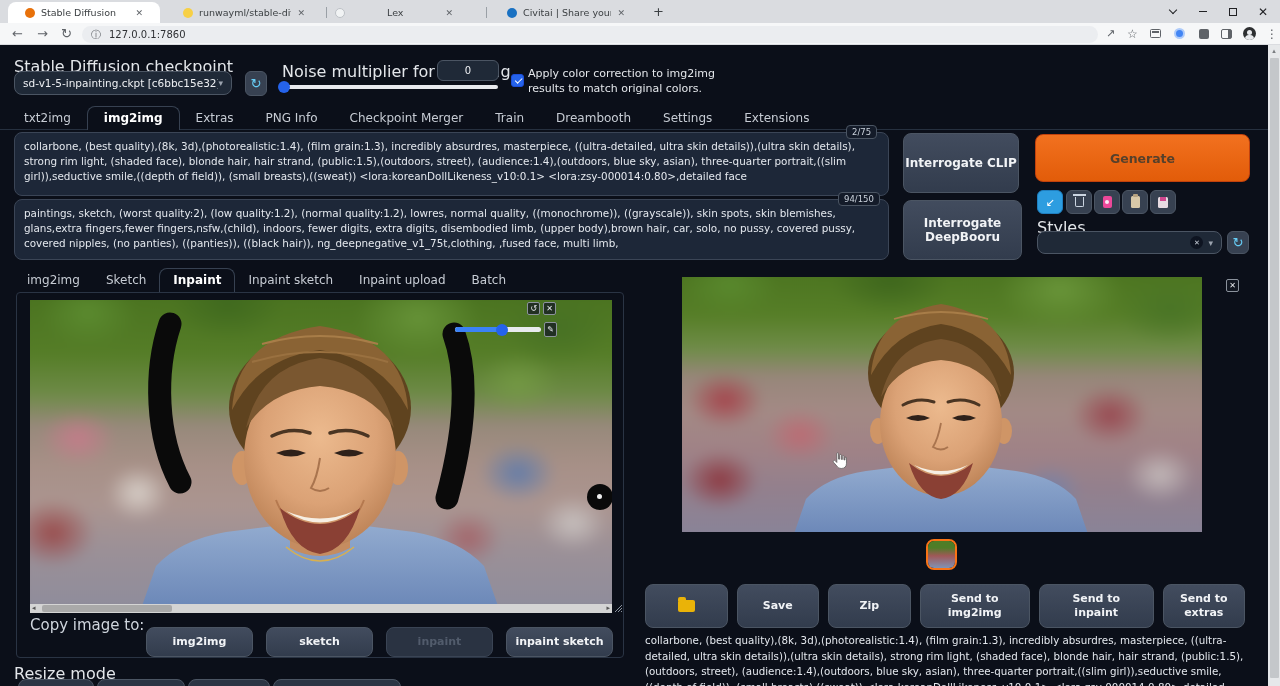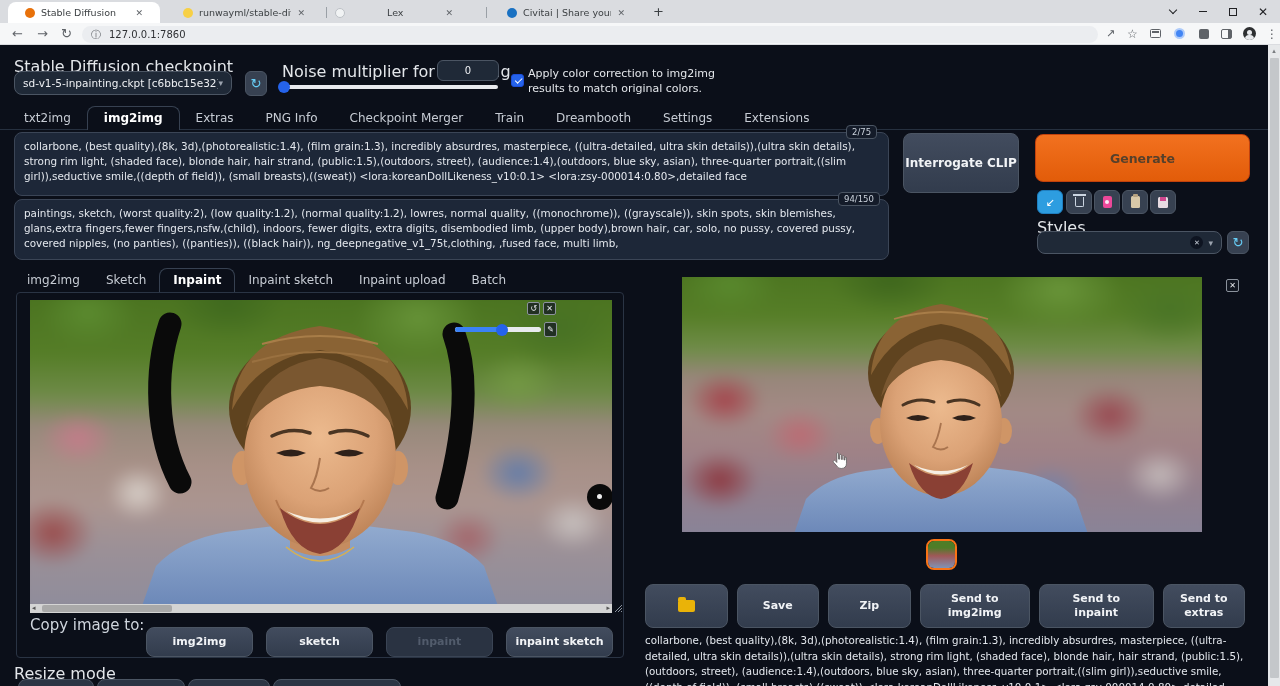--- a/index.html
+++ b/index.html
@@ -190,20 +190,21 @@
     <div class="gtab">Extensions</div>
   </div>
 
   <div class="counter" style="left:846px; top:125px;">2/75</div>
   <div class="textbox" style="left:14px; top:132px; width:875px; height:64px;">collarbone, (best quality),(8k, 3d),(photorealistic:1.4), (film grain:1.3), incredibly absurdres, masterpiece, ((ultra-detailed, ultra skin details)),(ultra skin details), strong rim light, (shaded face), blonde hair, hair strand, (public:1.5),(outdoors, street), (audience:1.4),(outdoors, blue sky, asian), three-quarter portrait,((slim girl)),seductive smile,((depth of field)), (small breasts),((sweat)) &lt;lora:koreanDollLikeness_v10:0.1&gt; &lt;lora:zsy-000014:0.80&gt;,detailed face</div>
 
   <div class="counter" style="left:838px; top:192px;">94/150</div>
   <div class="textbox" style="left:14px; top:199px; width:875px; height:61px;">paintings, sketch, (worst quality:2), (low quality:1.2), (normal quality:1.2), lowres, normal quality, ((monochrome)), ((grayscale)), skin spots, skin blemishes, glans,extra fingers,fewer fingers,nsfw,(child), indoors, fewer digits, extra digits, disembodied limb, (upper body),brown hair, car, solo, no pussy, covered pussy, covered nipples, (no panties), ((panties)), ((black hair)), ng_deepnegative_v1_75t,clothing, ,fused face, multi limb,</div>
 
   <div class="graybtn" style="left:903px; top:133px; width:116px; height:60px;">Interrogate CLIP</div>
+  <div class="graybtn" style="left:903px; top:200px; width:119px; height:60px;">Interrogate DeepBooru</div>
   <div class="genbtn" style="left:1035px; top:134px; width:215px; height:48px;">Generate</div>
 
   <div class="minibtn blue" style="left:1037px; top:190px;">
       <span>↙</span>
     </div>
   <div class="minibtn" style="left:1066px; top:190px;">
       <div class="trash-ic"></div>
     </div>
   <div class="minibtn" style="left:1094px; top:190px;">
       <div class="card-ic"></div>

